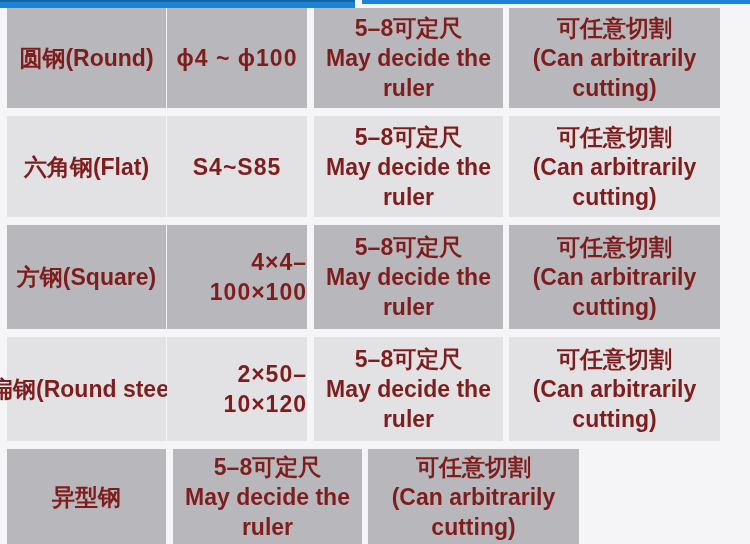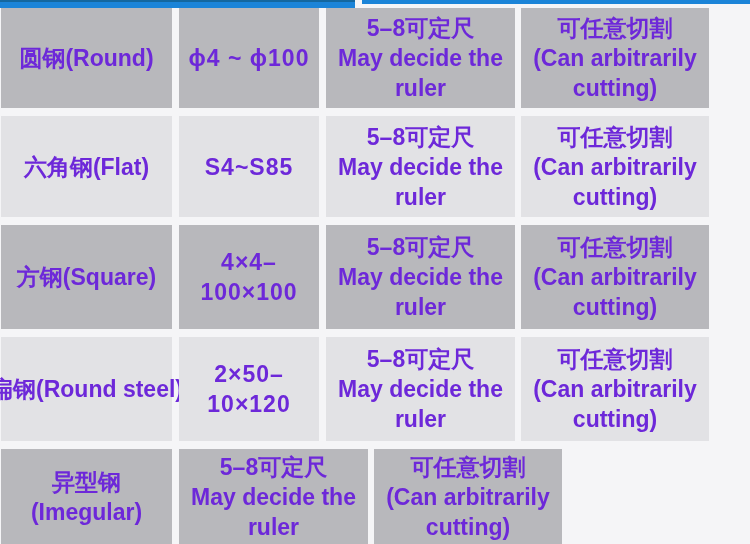--- a/index.html
+++ b/index.html
@@ -29,28 +29,28 @@
   .row.r3 { height: 104px; }
   .row.r4 { height: 104px; }
   .row.r5 { height: 95px; margin-bottom: 0; overflow: hidden; }
   .cell {
     display: flex; flex-direction: column;
     justify-content: center; align-items: center;
     text-align: center;
     font-weight: bold;
     font-size: 23px;
     line-height: 30px;
-    color: #6d28d9;
+    color: #7f1d1d;
   }
   .row.dark  .cell { background: #b8b8bc; }
   .row.light .cell { background: #e2e2e5; }
-  .c1 { margin-left: 1px; width: 171px; }
-  .c2 { margin-left: 7px; width: 140px; letter-spacing: 1px; }
+  .c1 { margin-left: 7px; width: 159px; }
+  .c2 { margin-left: 1px; width: 140px; letter-spacing: 1px; text-align: right; }
   .c3 { margin-left: 7px; width: 189px; }
-  .c4 { margin-left: 6px; width: 188px; }
+  .c4 { margin-left: 6px; width: 211px; }
   .c1 .line { white-space: nowrap; }
   .line:empty { display: none; }
 </style>
 </head>
 <body>
 
 <div class="screen">
   <div class="accent-bar-left"></div>
   <div class="accent-bar-right"></div>
 
@@ -124,21 +124,20 @@
       </div>
       <div class="cell c4">
         <span>可任意切割</span>
         <span>(Can arbitrarily cutting)</span>
       </div>
     </div>
 
     <div class="row r5 dark">
       <div class="cell c1">
         <span class="line">异型钢</span>
-        <span class="line">(Imegular)</span>
       </div>
       <div class="cell c3">
         <span>5–8可定尺</span>
         <span>May decide the ruler</span>
       </div>
       <div class="cell c4">
         <span>可任意切割</span>
         <span>(Can arbitrarily cutting)</span>
       </div>
     </div>

